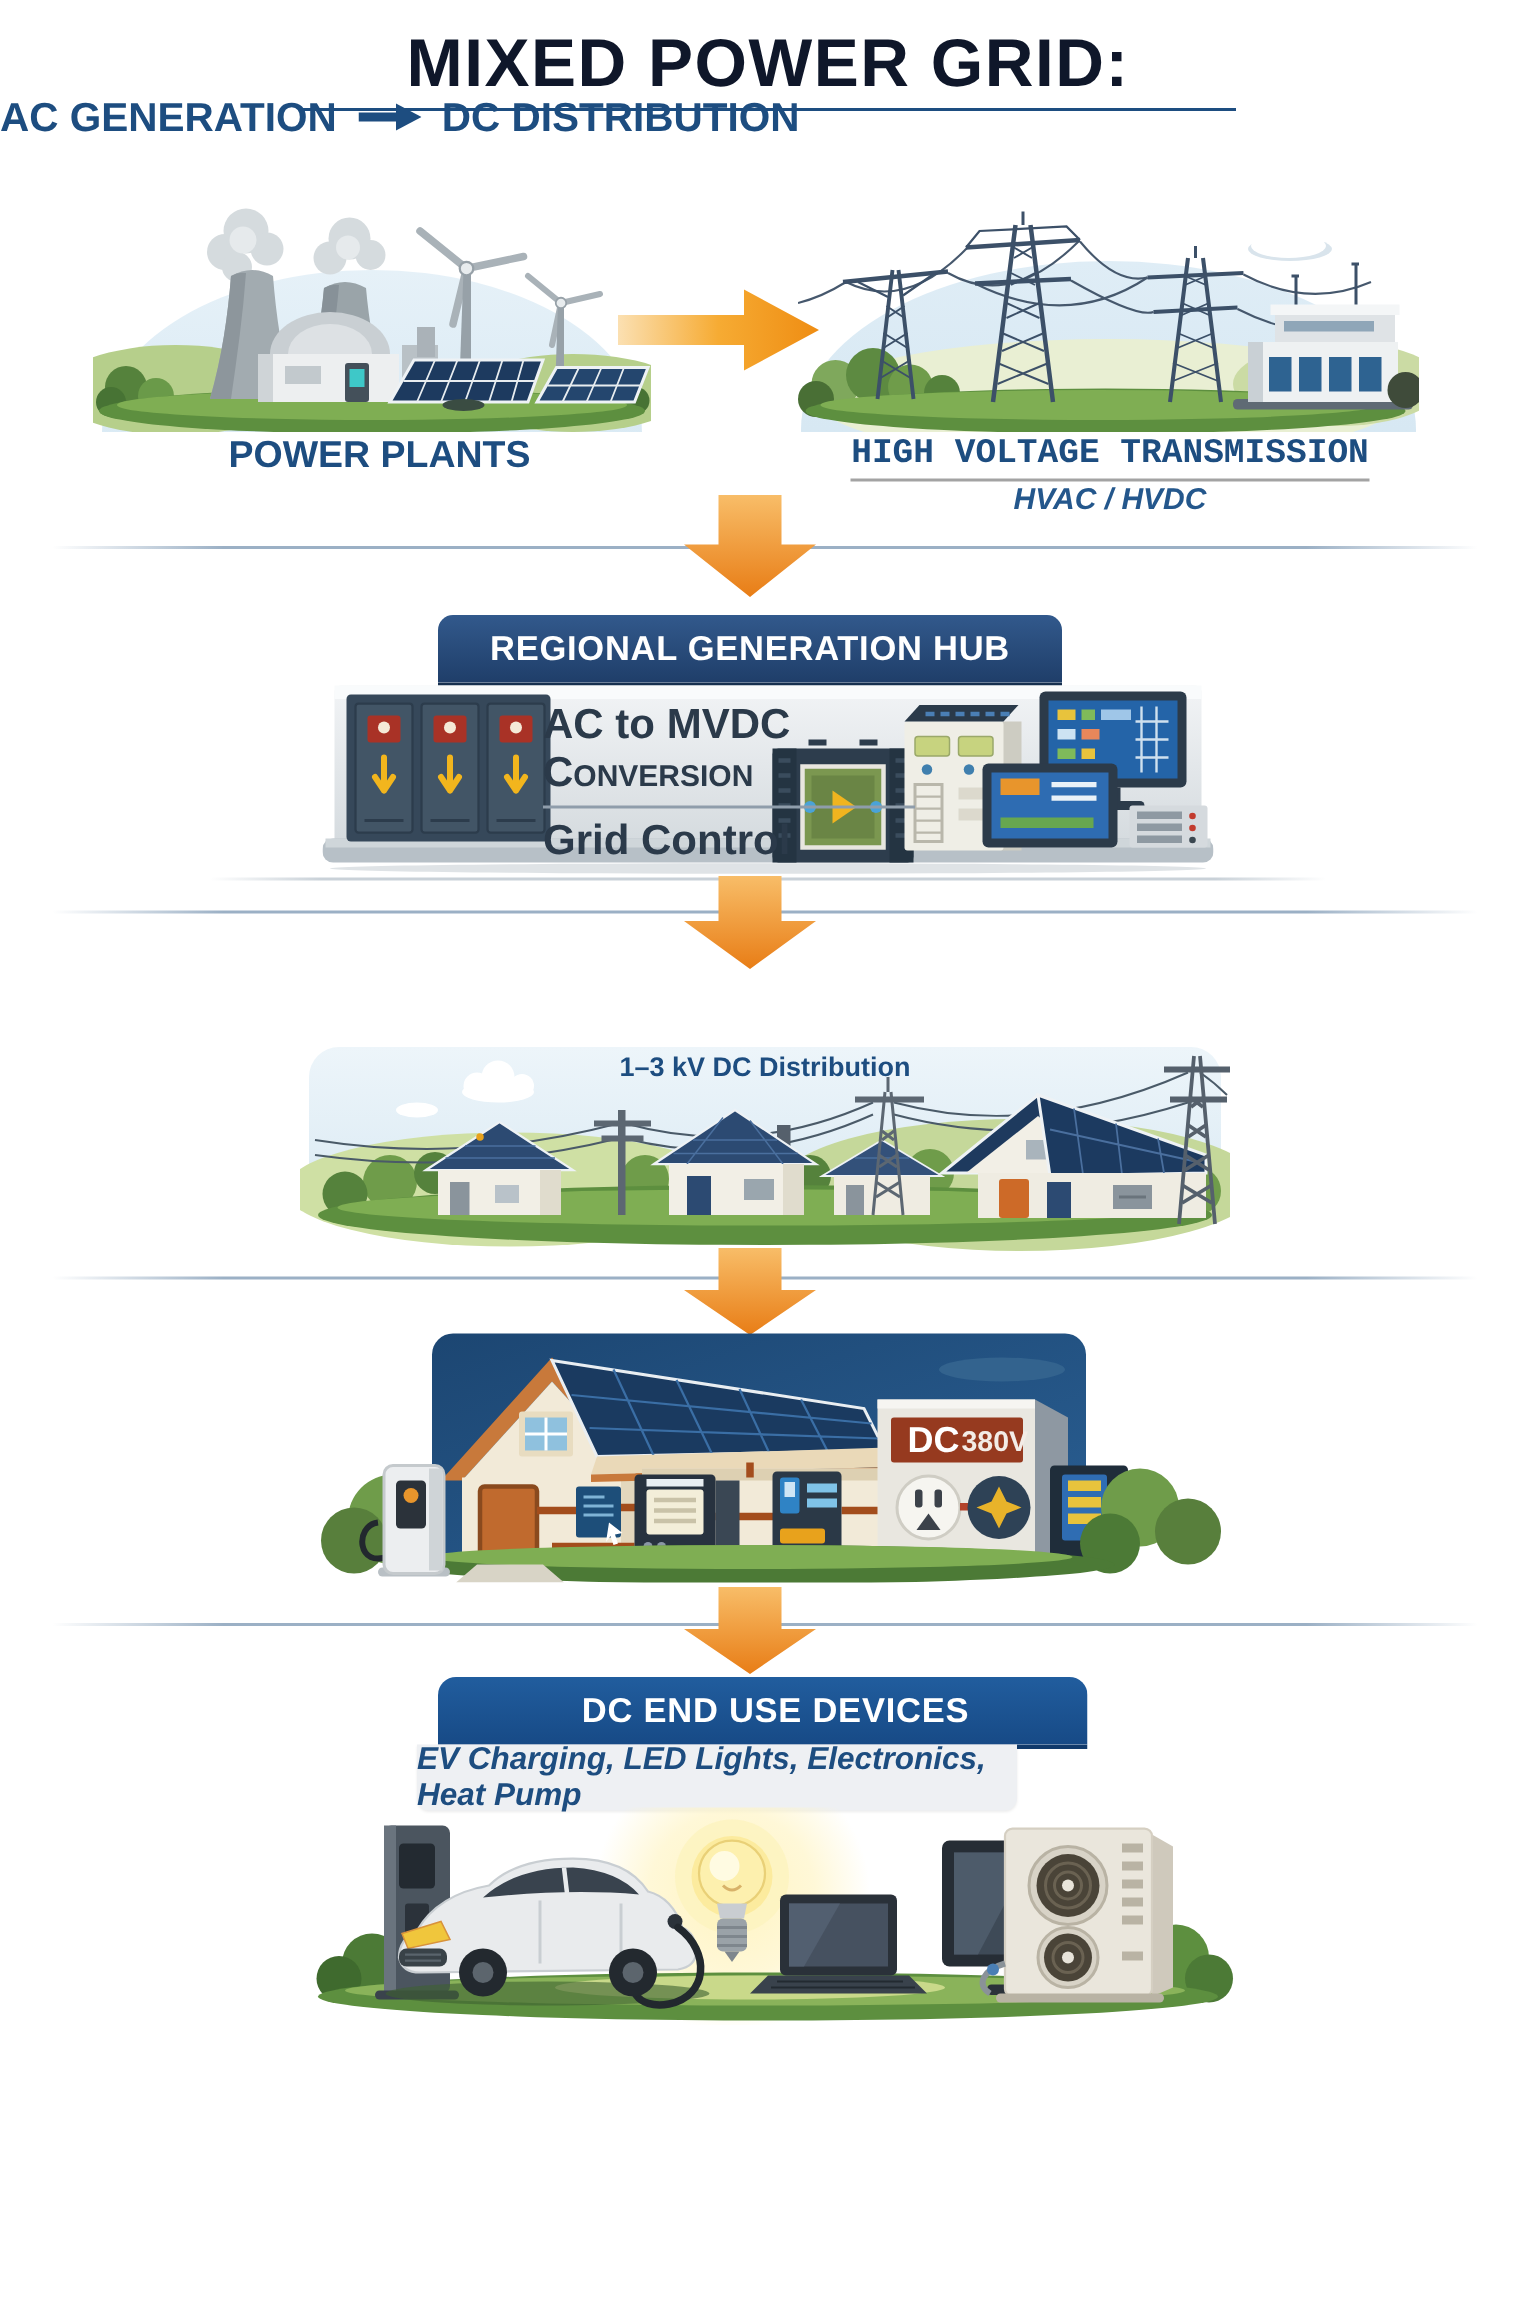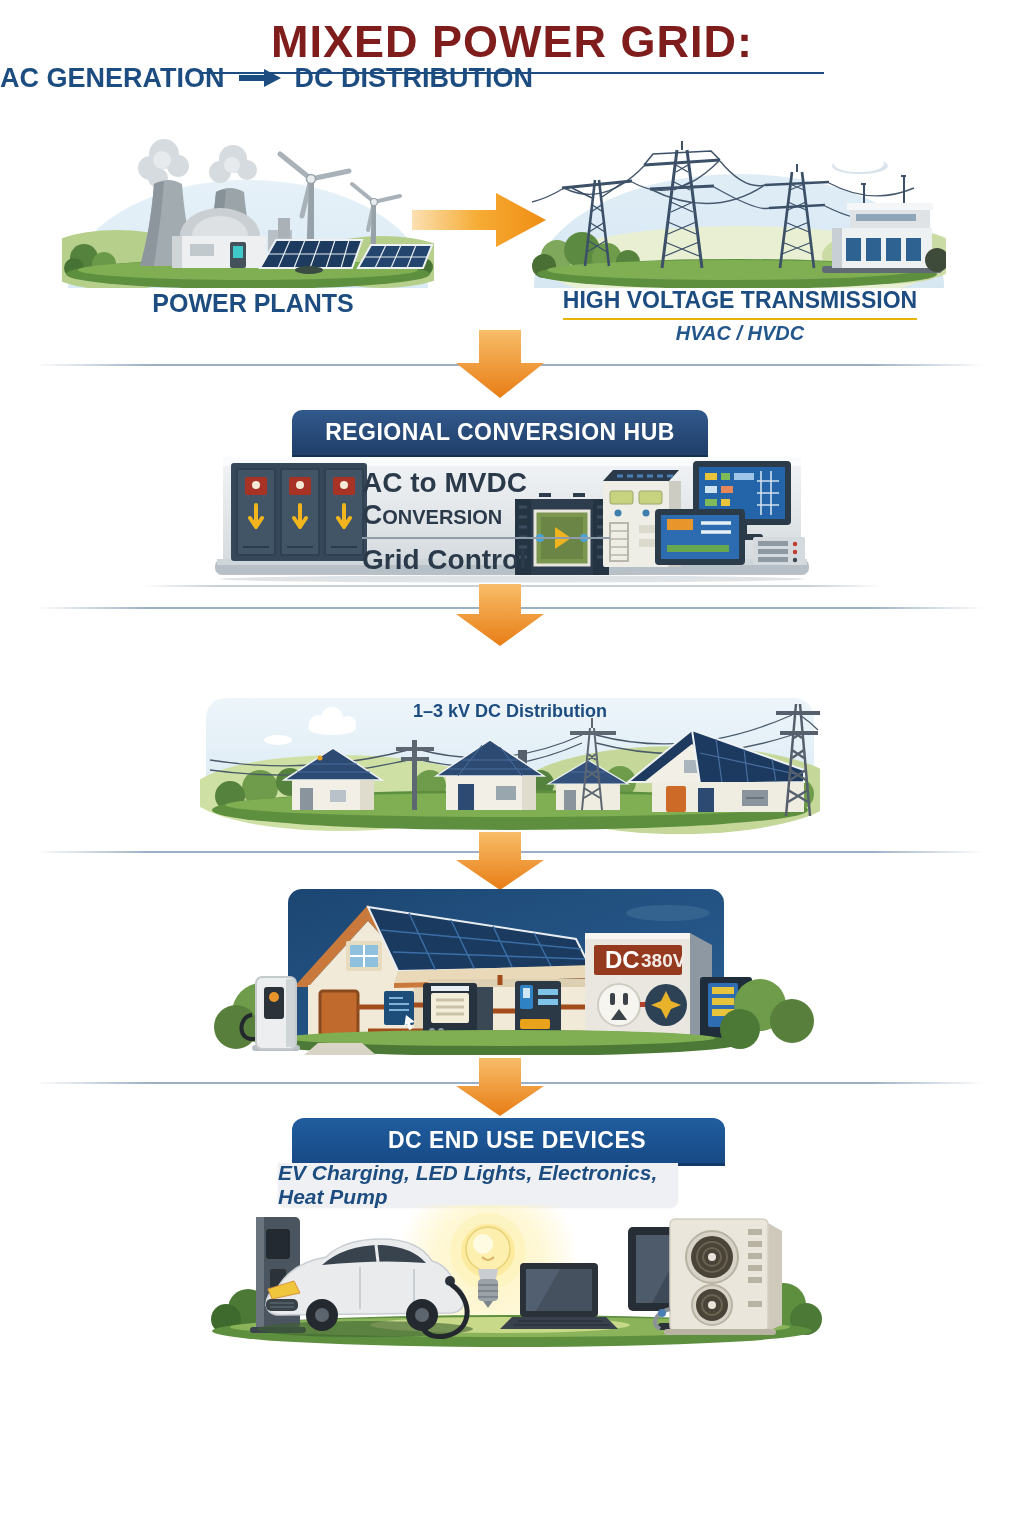--- a/index.html
+++ b/index.html
@@ -1,28 +1,28 @@
 <!DOCTYPE html>
 <html><head>
 <meta charset="utf-8">
 <style>
   html,body{margin:0;padding:0;background:#ffffff;}
   .canvas{position:relative;width:1024px;height:1536px;background:#ffffff;overflow:hidden;
           font-family:"Liberation Sans", sans-serif;color:#1d4d80;}
   .abs{position:absolute;}
   
   .main-title{top:16px;left:0;width:100%;text-align:center;font-size:45px;font-weight:800;
-              letter-spacing:1px;color:#7f1d1d;}
+              letter-spacing:1px;color:#0f172a;}
   .title-rule{top:72px;left:200px;width:624px;height:2px;background:#1d4d80;}
   .subtitle{top:63px;left:0;width:100%;text-align:left;font-size:27px;font-weight:800;color:#1d4d80;}
   .subtitle .arr{display:inline-block;vertical-align:middle;margin:0 14px 4px 14px;}
   
   .stage-label{font-size:25px;font-weight:800;text-align:center;color:#1d4d80;}
   .stage-sublabel{font-size:19px;font-style:italic;font-weight:600;text-align:center;color:#24578c;}
-  .underlined{display:inline-block;border-bottom:2px solid #eab308;padding-bottom:4px;}
+  .underlined{display:inline-block;border-bottom:2px solid #a3a3a3;padding-bottom:4px;font-family:Liberation Mono, monospace;}
   
   .divider{height:2px;background:linear-gradient(to right,rgba(150,170,195,0),#9bb0c5 12%,#9bb0c5 88%,rgba(150,170,195,0));}
   .hubshadow{height:2px;background:linear-gradient(to right,rgba(190,200,210,0),#c9d1d8 10%,#c9d1d8 90%,rgba(190,200,210,0));}
   
   .sec-header{width:416px;height:45px;border-radius:10px 10px 0 0;display:flex;align-items:center;
               justify-content:center;color:#ffffff;font-size:23px;font-weight:800;letter-spacing:0.5px;}
   .hub-h{background:linear-gradient(#32598c,#1f3e69);border-bottom:3px solid #16304f;}
   .feed-h{background:linear-gradient(#e47830,#cc5c1a);border-bottom:3px solid #a8480f;border-radius:12px 12px 0 0;}
   .end-h{background:linear-gradient(#215d9e,#174a86);border-bottom:3px solid #113a6b;border-radius:12px 12px 0 0;}
   
@@ -223,21 +223,21 @@
   <svg class="abs" style="left:452px;top:330px;" width="96" height="68" viewBox="0 0 96 68">
     <defs>
         <linearGradient id="da1" x1="0" y1="0" x2="0" y2="1">
       <stop offset="0" stop-color="#f8bd68"></stop>
           <stop offset="1" stop-color="#e87d16"></stop>
         </linearGradient>
       </defs>
     <path d="M27,0 h42 v33 h23 L48,68 4,33 h23 Z" fill="url(#da1)"></path>
   </svg>
 
-  <div class="abs sec-header hub-h" style="left:292px;top:410px;">REGIONAL CONVERSION HUB</div>
+  <div class="abs sec-header hub-h" style="left:292px;top:410px;">REGIONAL GENERATION HUB</div>
 
   <svg class="abs" style="left:215px;top:455px;" width="594" height="128" viewBox="0 0 594 128">
     <defs>
       <linearGradient id="platg" x1="0" y1="0" x2="0" y2="1">
         <stop offset="0" stop-color="#f2f4f6"></stop>
           <stop offset="1" stop-color="#d4dade"></stop>
       </linearGradient>
     </defs>
     <ellipse cx="297" cy="124" rx="292" ry="3.5" fill="#dfe3e6"></ellipse>
     <rect x="8" y="2" width="578" height="108" rx="4" fill="url(#platg)"></rect>

